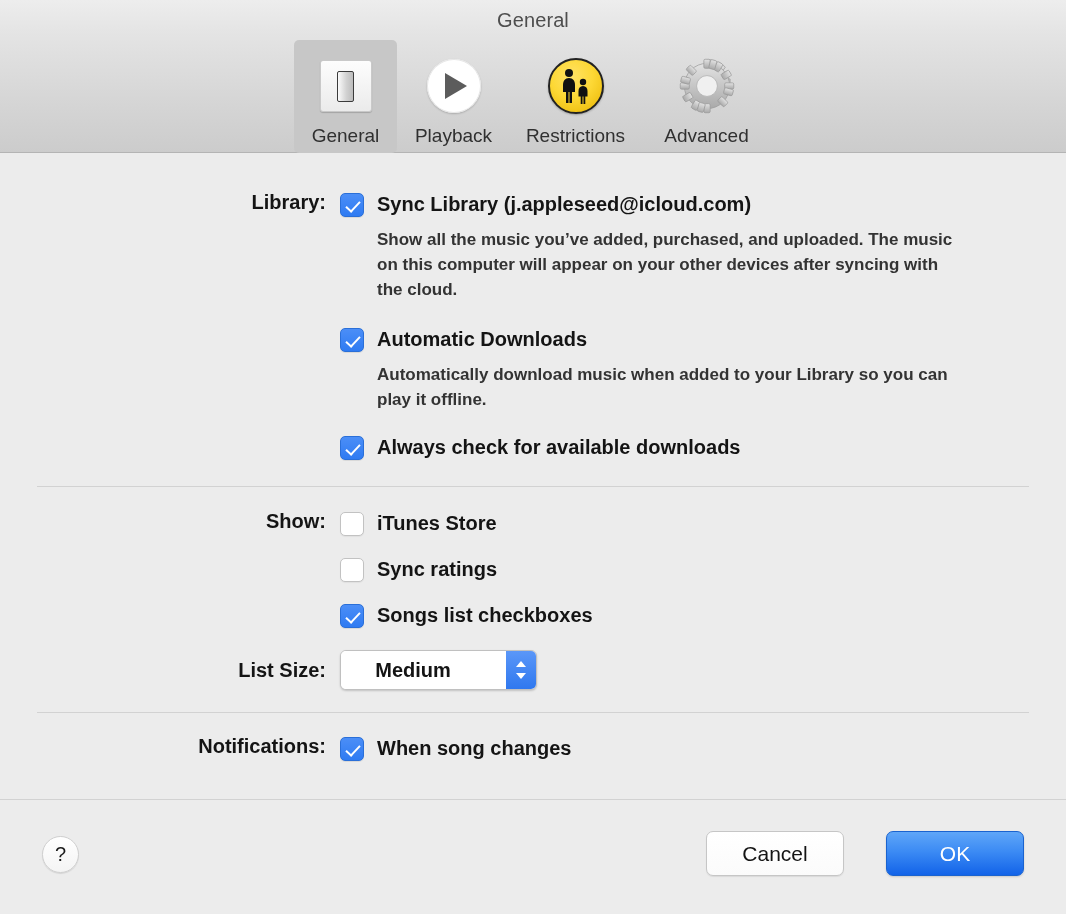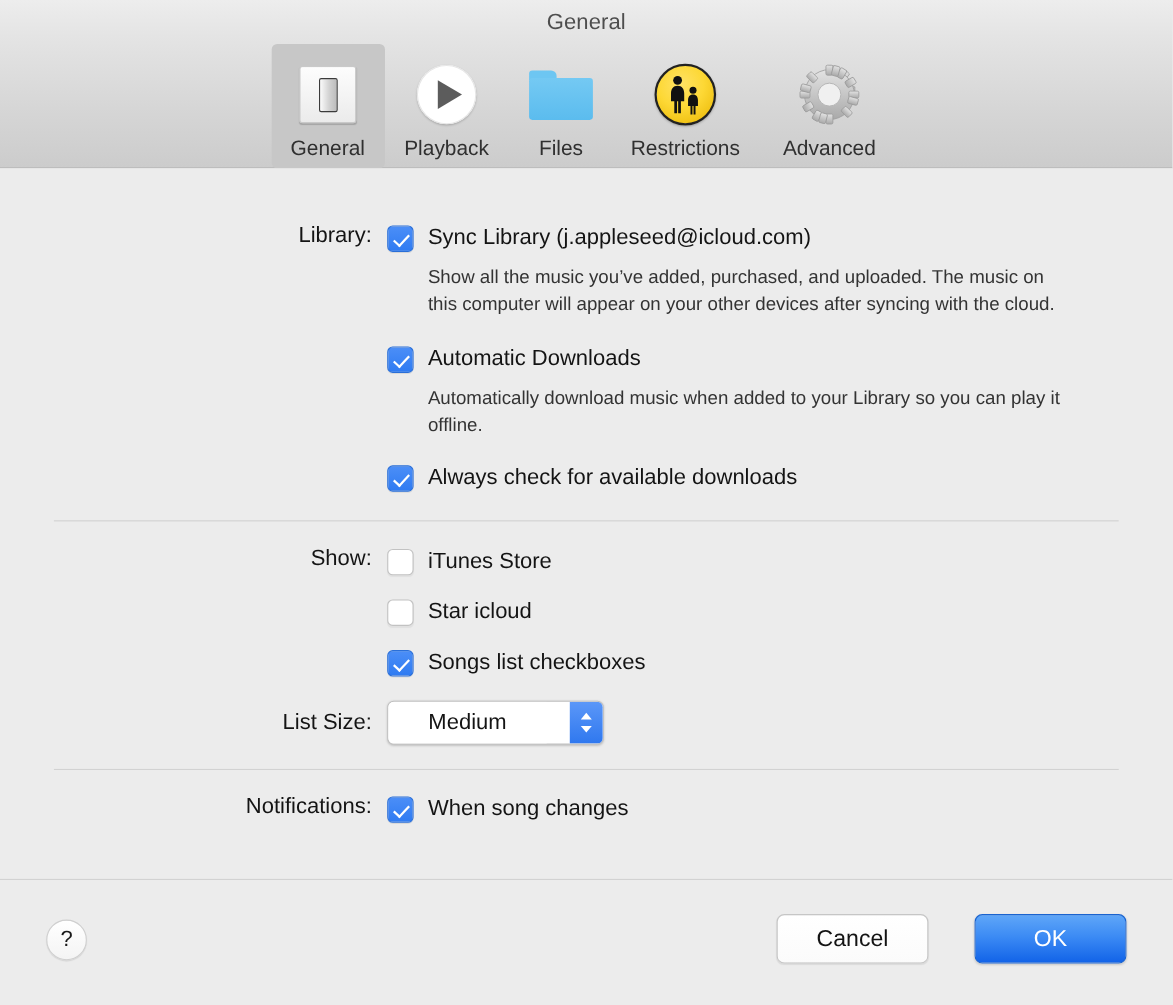--- a/index.html
+++ b/index.html
@@ -151,21 +151,22 @@
   .ic-restrict svg { position: absolute; left: 0; top: 0; }
 
   
   .ic-gear { width: 58px; height: 58px; }
 
   
   .content {
     flex: 1 1 auto;
     background: #ececec;
     position: relative;
-    padding: 12px;
+    padding: 0;
+    font-weight: bold;
   }
 
   .row {
     display: flex;
     align-items: flex-start;
   }
   .label-col {
     width: 340px;
     text-align: right;
     padding-right: 14px;
@@ -345,29 +346,20 @@
 
       <div class="tab tab-playback">
         <div class="tab-icon">
           <div class="ic-play">
               <i></i>
             </div>
         </div>
         <div class="tab-label">Playback</div>
       </div>
 
-      <div class="tab tab-files">
-        <div class="tab-icon">
-          <div class="ic-folder">
-              <div class="tabtop"></div>
-              <div class="body"></div>
-            </div>
-        </div>
-        <div class="tab-label">Files</div>
-      </div>
 
       <div class="tab tab-restrictions">
         <div class="tab-icon">
           <div class="ic-restrict">
             <svg width="51" height="51" viewBox="0 0 51 51">
               <g fill="#111111">
                 <circle cx="19" cy="13" r="4"></circle>
                 <path d="M19 18 c-4 0 -6 3 -6 7 l0 7 l3 0 l0 11 l2.5 0 l0 -11 l1 0 l0 11 l2.5 0 l0 -11 l3 0 l0 -7 c0 -4 -2 -7 -6 -7 z"></path>
                 <circle cx="33" cy="22" r="3.2"></circle>
                 <path d="M33 26 c-3 0 -4.5 2.2 -4.5 5.2 l0 5.2 l2.2 0 l0 7.6 l1.8 0 l0 -7.6 l1 0 l0 7.6 l1.8 0 l0 -7.6 l2.2 0 l0 -5.2 c0 -3 -1.5 -5.2 -4.5 -5.2 z"></path>
@@ -450,21 +442,21 @@
       <div class="label-col">Show:</div>
       <div class="field-col">
 
         <div class="check-row">
           <div class="cb off"></div>
           <div class="cb-label">iTunes Store</div>
         </div>
 
         <div class="check-row" style="margin-top:20px;">
           <div class="cb off"></div>
-          <div class="cb-label">Star icloud</div>
+          <div class="cb-label">Sync ratings</div>
         </div>
 
         <div class="check-row" style="margin-top:20px;">
           <div class="cb on"></div>
           <div class="cb-label">Songs list checkboxes</div>
         </div>
 
       </div>
     </div>
 

